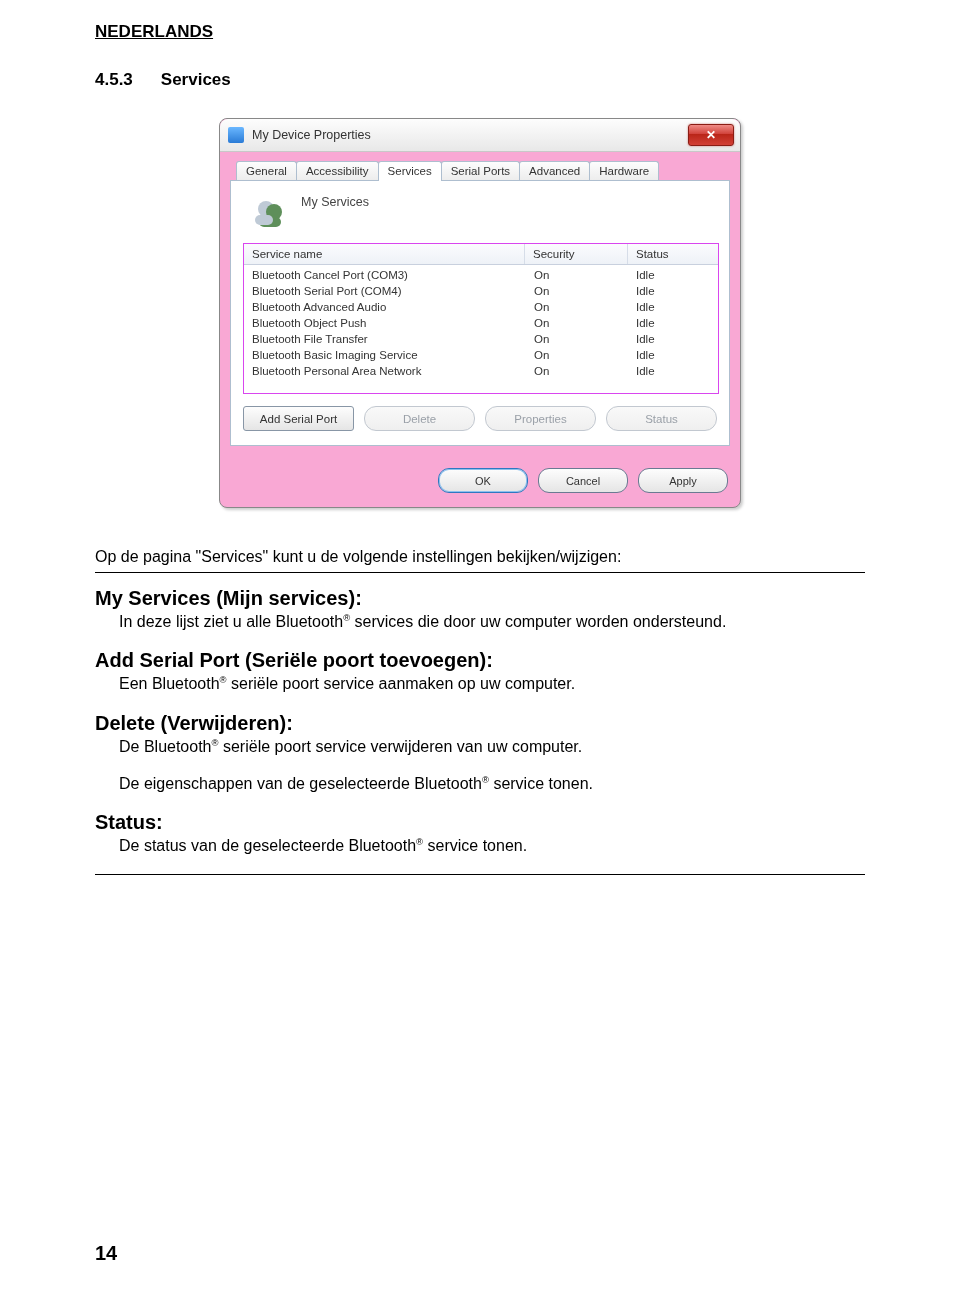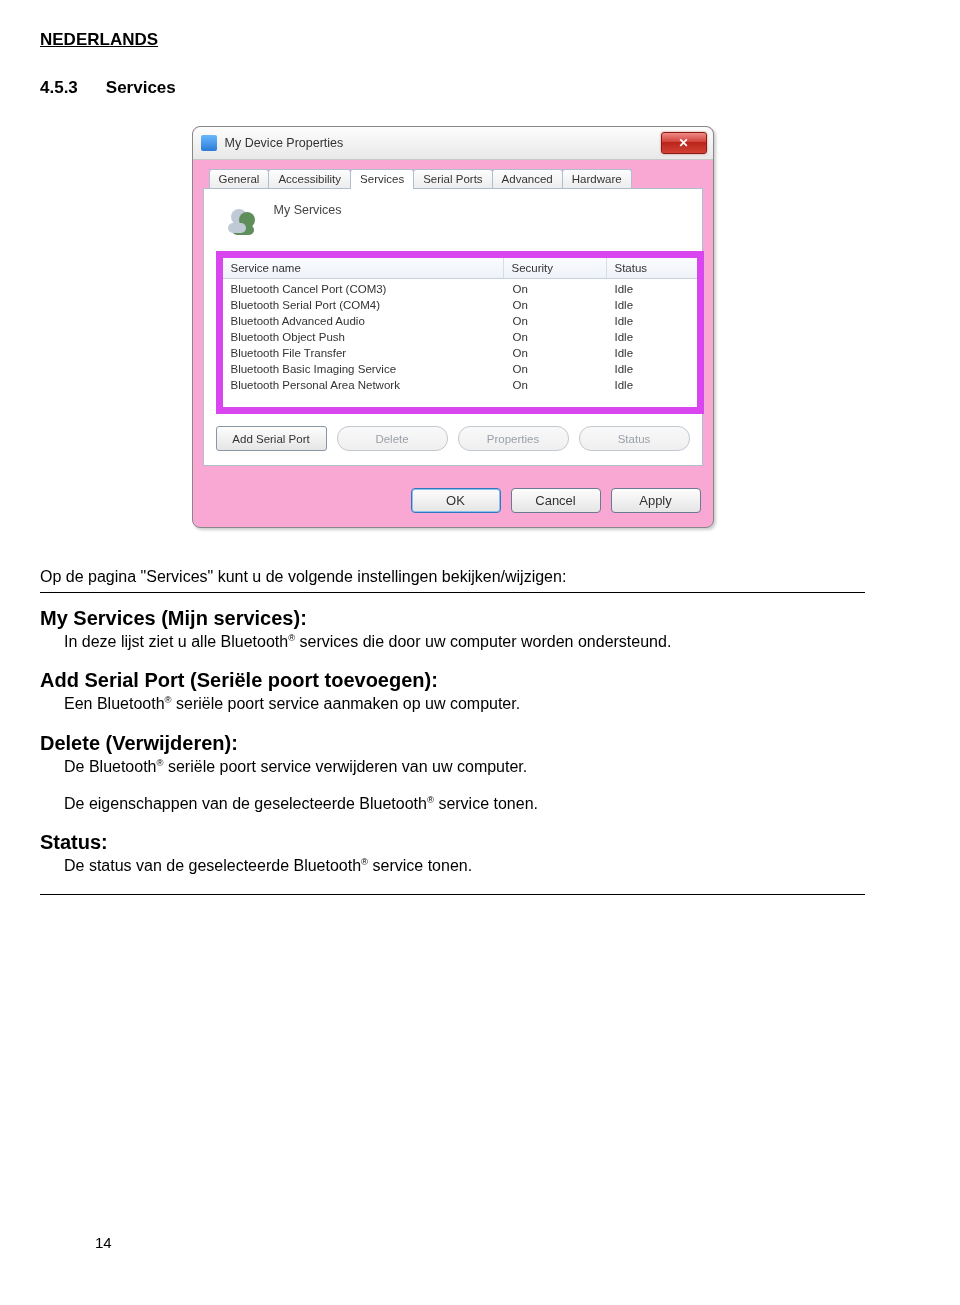--- a/index.html
+++ b/index.html
@@ -6,22 +6,21 @@
   margin: 0;
   padding: 0;
   background: #fff;
   font-family: "Trebuchet MS", Verdana, sans-serif;
   width: 960px;
   height: 1305px;
   position: relative;
   color: #000;
 }
 .page {
-  padding: 22px 95px 0 40px;
-  margin-top: 8px;
+  padding: 22px 95px 0 95px;
 }
 .lang-title {
   font-family: "Trebuchet MS", sans-serif;
   font-weight: bold;
   text-decoration: underline;
   font-size: 17px;
   margin-bottom: 28px;
 }
 .section-heading {
   font-family: "Trebuchet MS", sans-serif;
@@ -103,21 +102,21 @@
   display:flex; align-items:flex-start; gap:14px;
   margin-bottom:12px;
   padding-left:8px;
 }
 .svc-icon {
   width:36px;height:36px;
 }
 .svc-title { color:#444; font-size:12.5px; }
 
 .table {
-  border:7px solid #d946ef;
+  border:1px solid #d946ef;
   width: 100%;
 }
 .thead {
   display:flex;
   background: linear-gradient(#fbfcfe,#eef2f7);
   border-bottom:1px solid #c8d0de;
 }
 .th {
   padding:4px 8px;
   font-size:11.5px;
@@ -152,23 +151,23 @@
 }
 
 .dialog-footer {
   display:flex; justify-content:flex-end; gap:10px;
   padding: 10px 12px 14px 12px;
 }
 .dbtn {
   width:88px;height:23px;
   display:flex;align-items:center;justify-content:center;
   border:1px solid #6a7a92;
-  border-radius:4px;
+  border-radius:11px;
   background: linear-gradient(#fdfdfd,#e5e5e5);
-  font-size:13px;color:#333;
+  font-size:11px;color:#333;
 }
 .dbtn.primary {
   border-color:#2e78c0;
   box-shadow: 0 0 0 1px #8ec0ee inset;
 }
 
 
 .intro {
   font-family: "Trebuchet MS", sans-serif;
   font-size: 16px;
@@ -189,24 +188,24 @@
 .desc {
   font-family: "Trebuchet MS", sans-serif;
   font-size:16px;
   margin: 2px 0 0 24px;
 }
 .sup { vertical-align: super; font-size: 9.5px; }
 
 .page-num {
   position:absolute;
   left: 95px;
-  bottom: 54px;
-  font-family: "Trebuchet MS", sans-serif;
-  font-weight:normal;
-  font-size:15px;
+  bottom: 40px;
+  font-family: "Trebuchet MS", sans-serif;
+  font-weight:bold;
+  font-size:20px;
 }
 </style>
 </head>
 <body>
 
 <div class="page">
   <div class="lang-title">NEDERLANDS</div>
 
   <div class="section-heading">
     <span class="num">4.5.3</span><span>Services</span>

